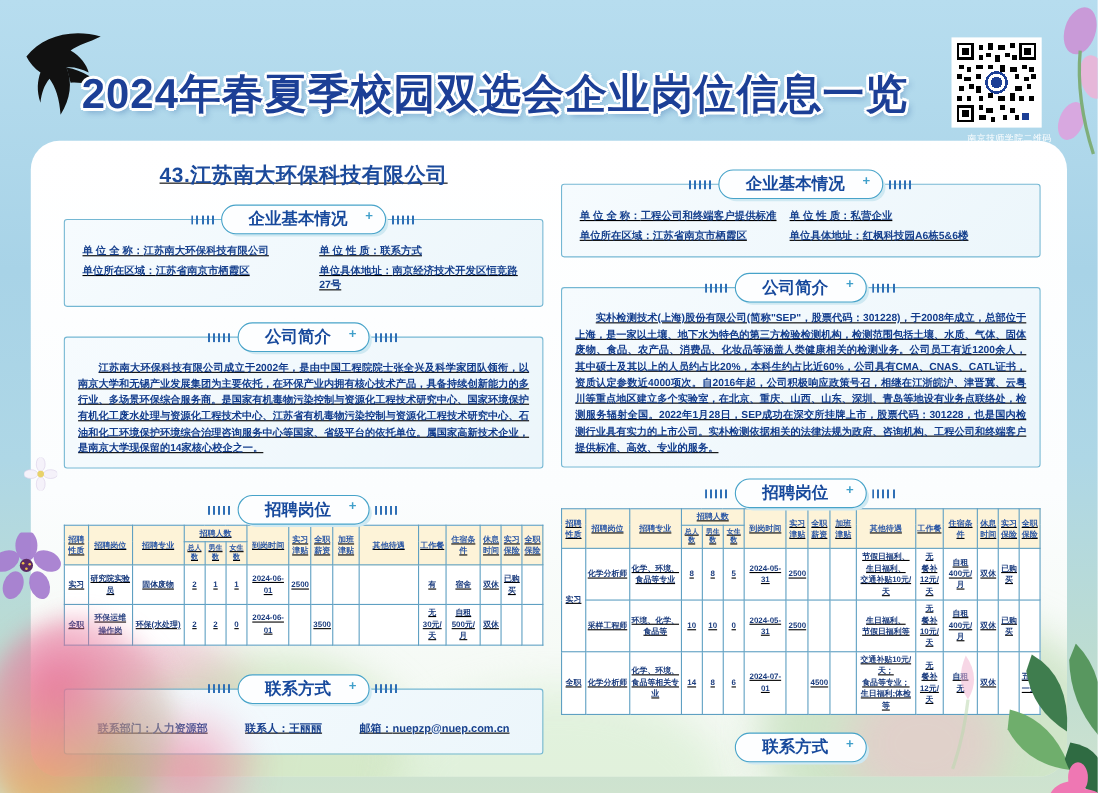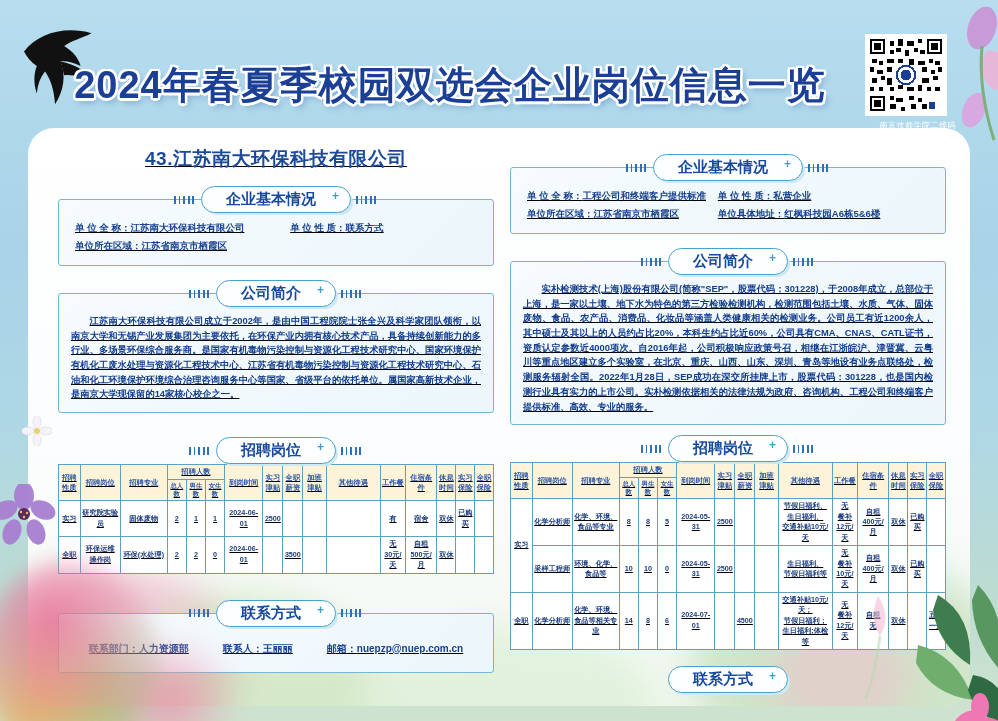--- a/index.html
+++ b/index.html
@@ -169,20 +169,21 @@
           <div class="sec-head">
             <span class="orn"></span>
             <span class="pill"><span>企业基本情况</span><span class="sparkle">+</span></span>
             <span class="orn"></span>
           </div>
           <div class="sec-box">
             <div class="basic-grid">
               <div><span class="lbl">单 位 全 称：</span><span>江苏南大环保科技有限公司</span></div>
               <div><span class="lbl">单 位 性 质：</span><span>联系方式</span></div>
               <div><span class="lbl">单位所在区域：</span><span>江苏省南京市栖霞区</span></div>
+              <div><span class="lbl">单位具体地址：</span><span>南京经济技术开发区恒竞路27号</span></div>
             </div>
           </div>
         </div>
 
         <div class="section">
           <div class="sec-head">
             <span class="orn"></span>
             <span class="pill"><span>公司简介</span><span class="sparkle">+</span></span>
             <span class="orn"></span>
           </div>
@@ -429,21 +430,21 @@
                   <td>化学、环境、
 食品等相关专业</td>
                   <td>14</td>
                   <td>8</td>
                   <td>6</td>
                   <td>2024-07-01</td>
                   <td></td>
                   <td>4500</td>
                   <td></td>
                   <td>交通补贴10元/天；
-节假日福利；
+食品等专业；
 生日福利;体检等</td>
                   <td>无
 餐补
 12元/天</td>
                   <td>自租
 无</td>
                   <td>双休</td>
                   <td></td>
                   <td>五险
 一金</td>

